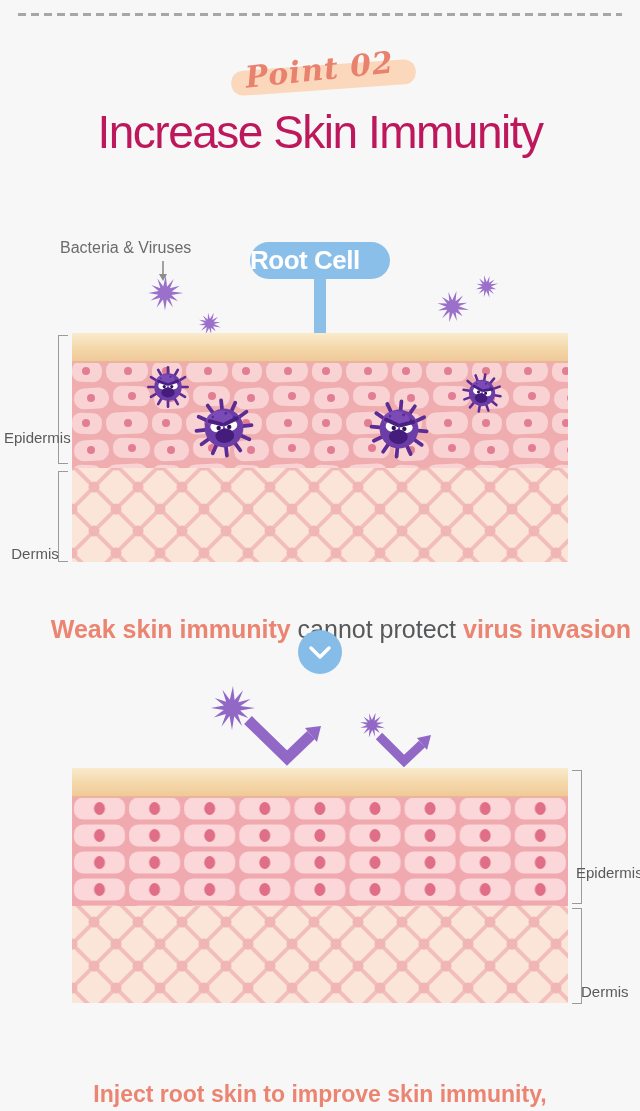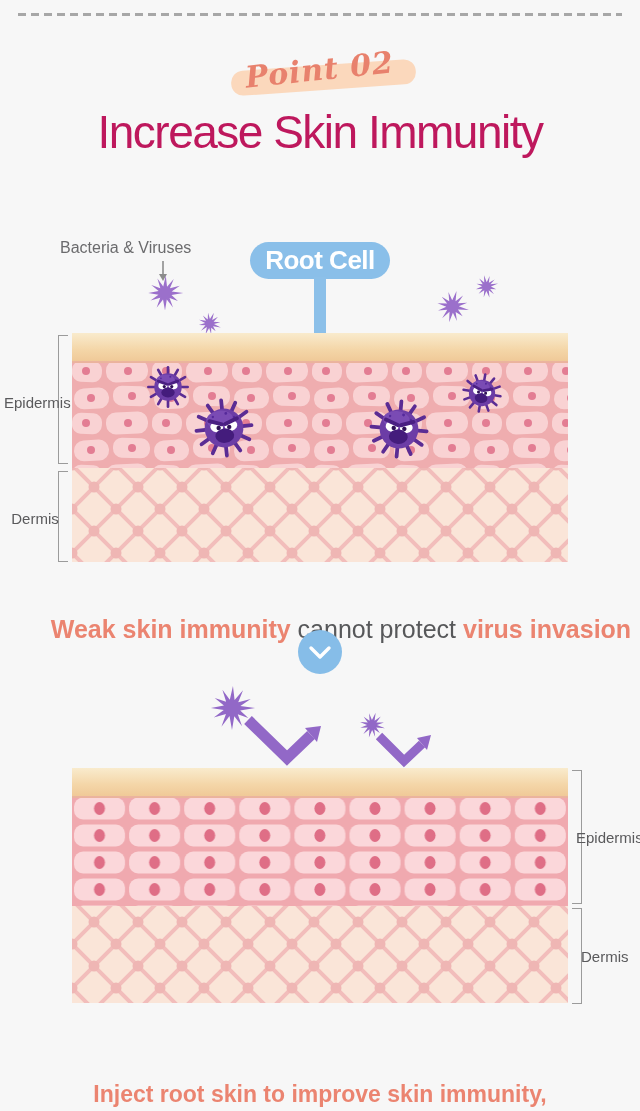--- a/index.html
+++ b/index.html
@@ -40,24 +40,24 @@
   }
   .subtitle b{font-weight:700;color:#555558;}
 
   .bacteria-label{left:60px;top:239px;width:206px;text-align:left;
     font-size:16px;color:#6b6b6d;}
 
   .rootcell-badge{
     left:250px;top:242px;width:140px;height:37px;
     background:#8abfe9;border-radius:19px;
     color:#ffffff;font-size:26px;font-weight:700;letter-spacing:-0.5px;
-    text-align:center;line-height:36px;
-  }
-
-  .layer-label{font-size:15px;color:#5a5a5c;white-space:nowrap;}
+    line-height:36px;
+  }
+
+  .layer-label{font-size:15px;color:#5a5a5c;white-space:nowrap;margin-top:35px;}
   .bracket{border:1px solid #9b9b9b;width:9px;}
   .bracket.open-right{border-right:none;}
   .bracket.open-left{border-left:none;}
 
   .caption1{
     top:584px;font-size:25px;line-height:30px;font-weight:400;color:#57585a;white-space:pre-wrap;padding-left:28px;
   }
   .caption1 .hl{color:#eb8470;font-weight:700;}
 
   .chevron-circle{

